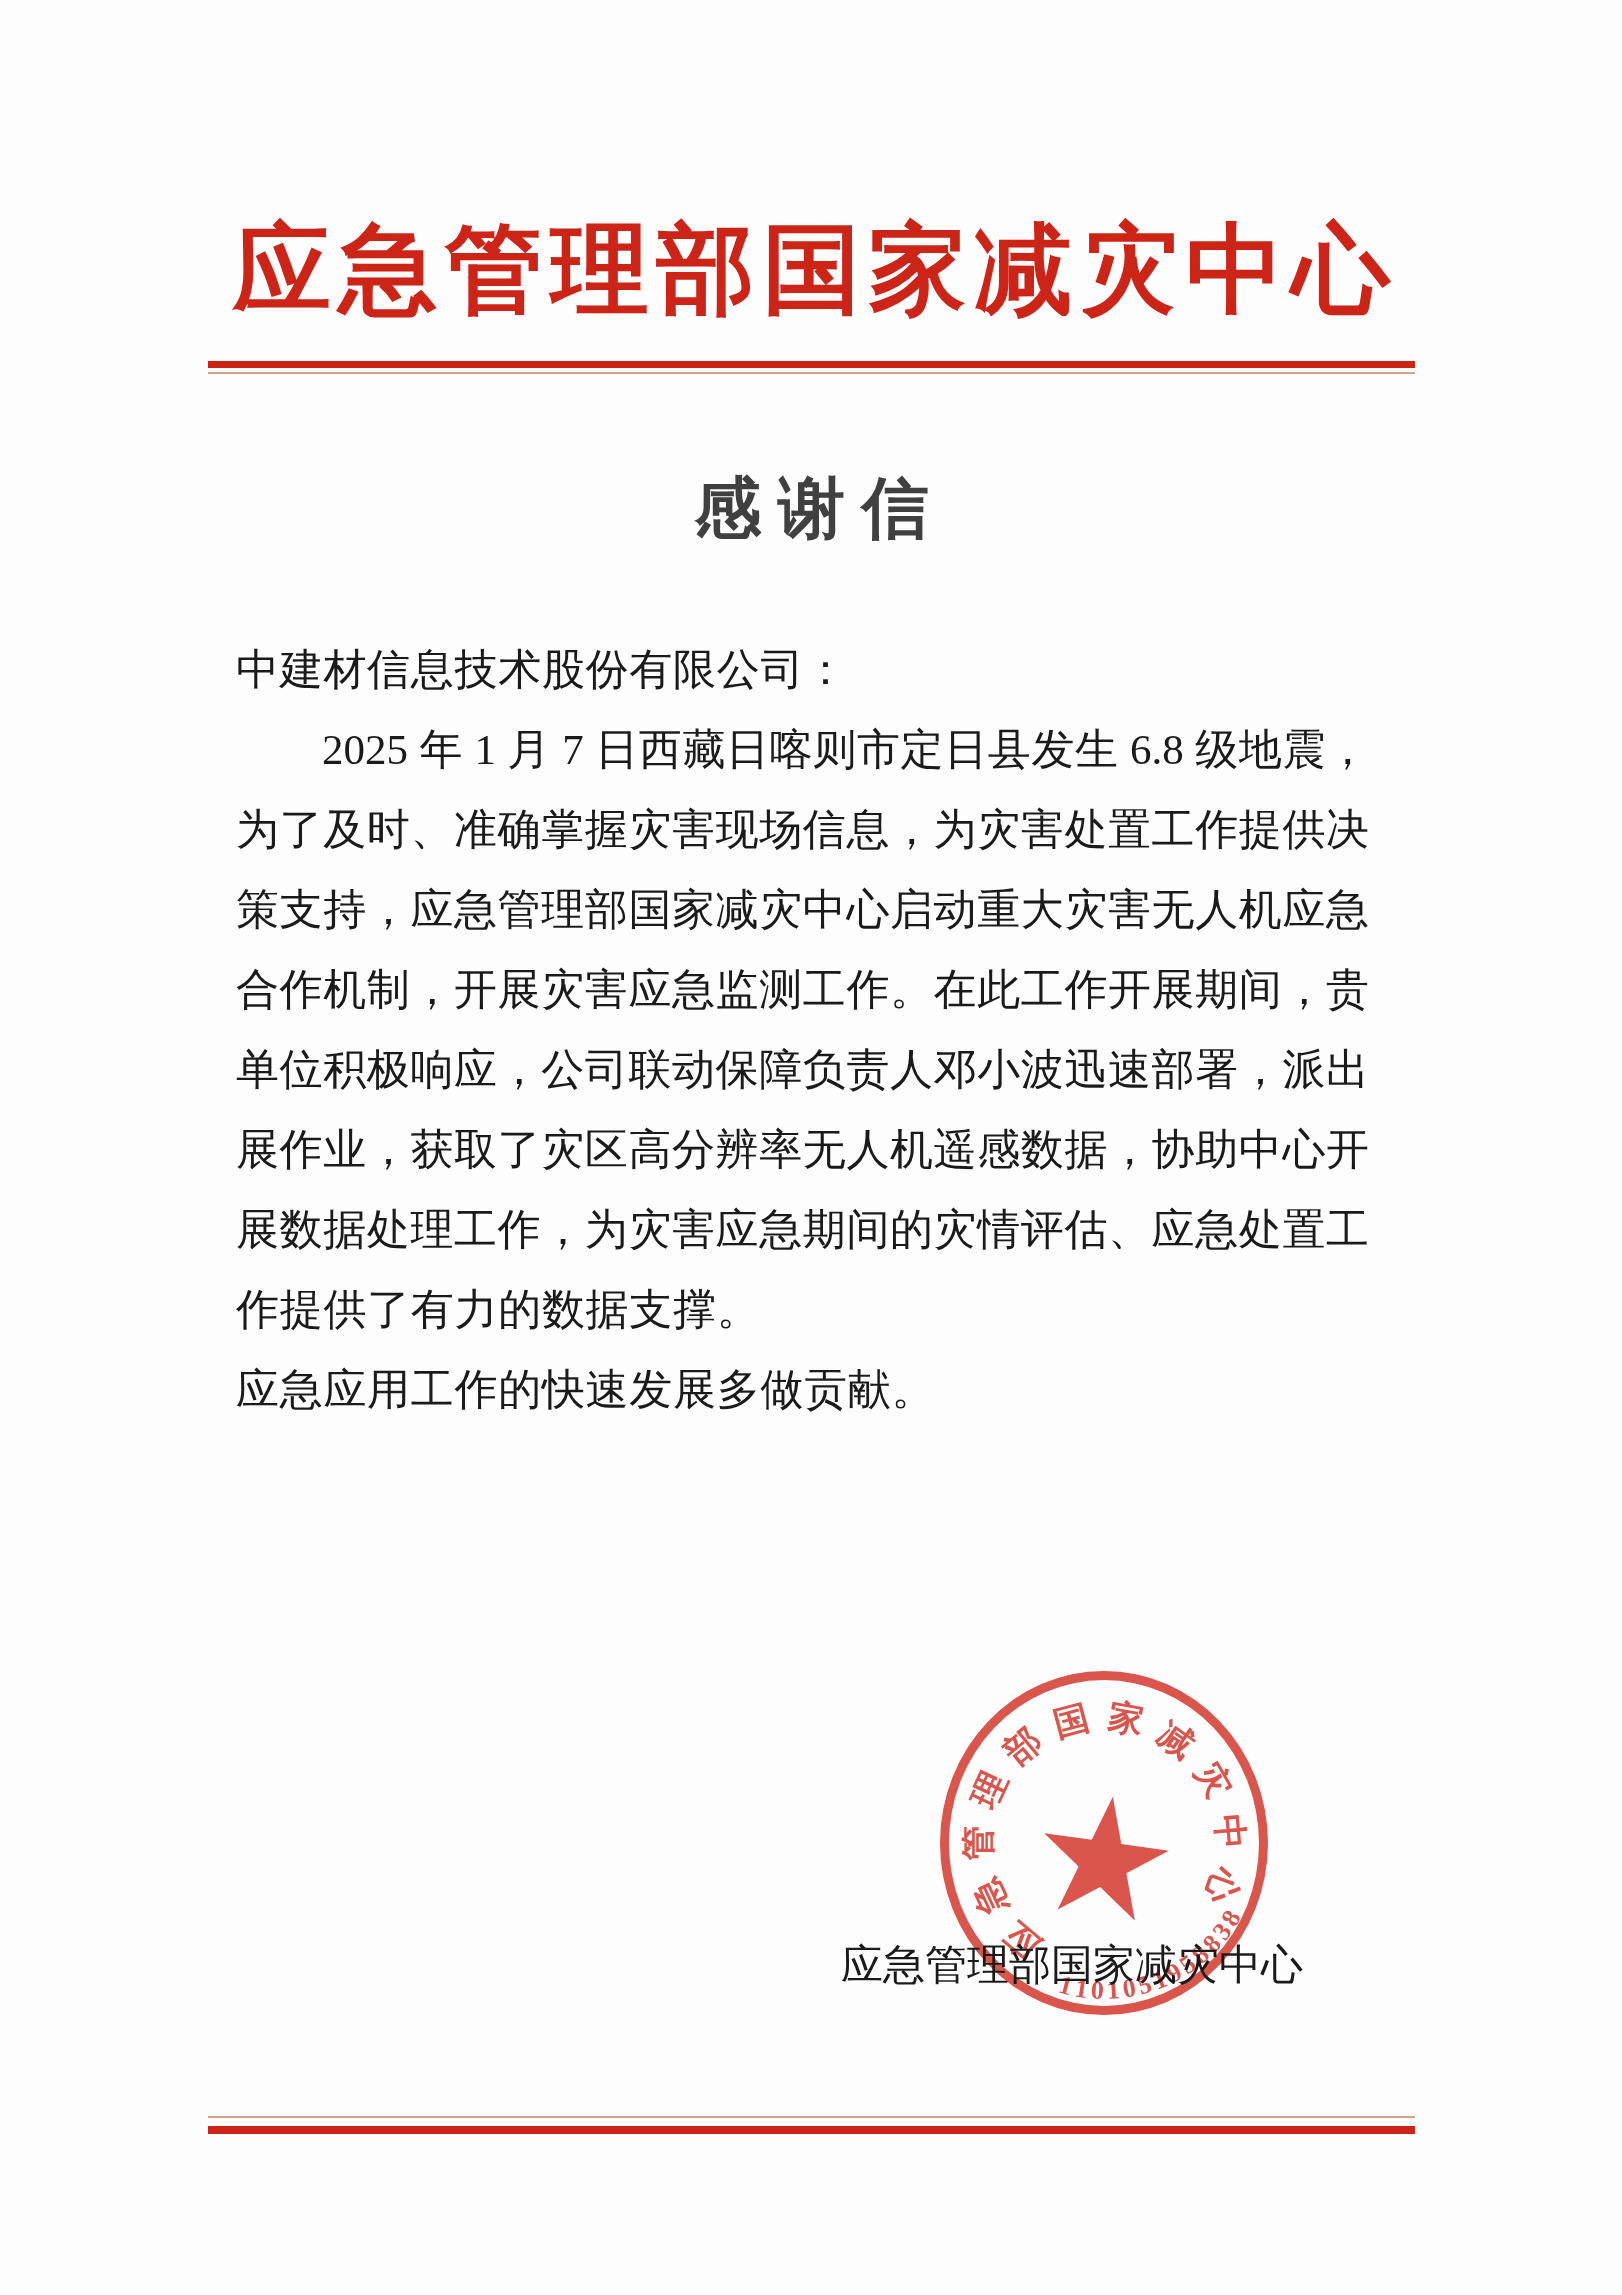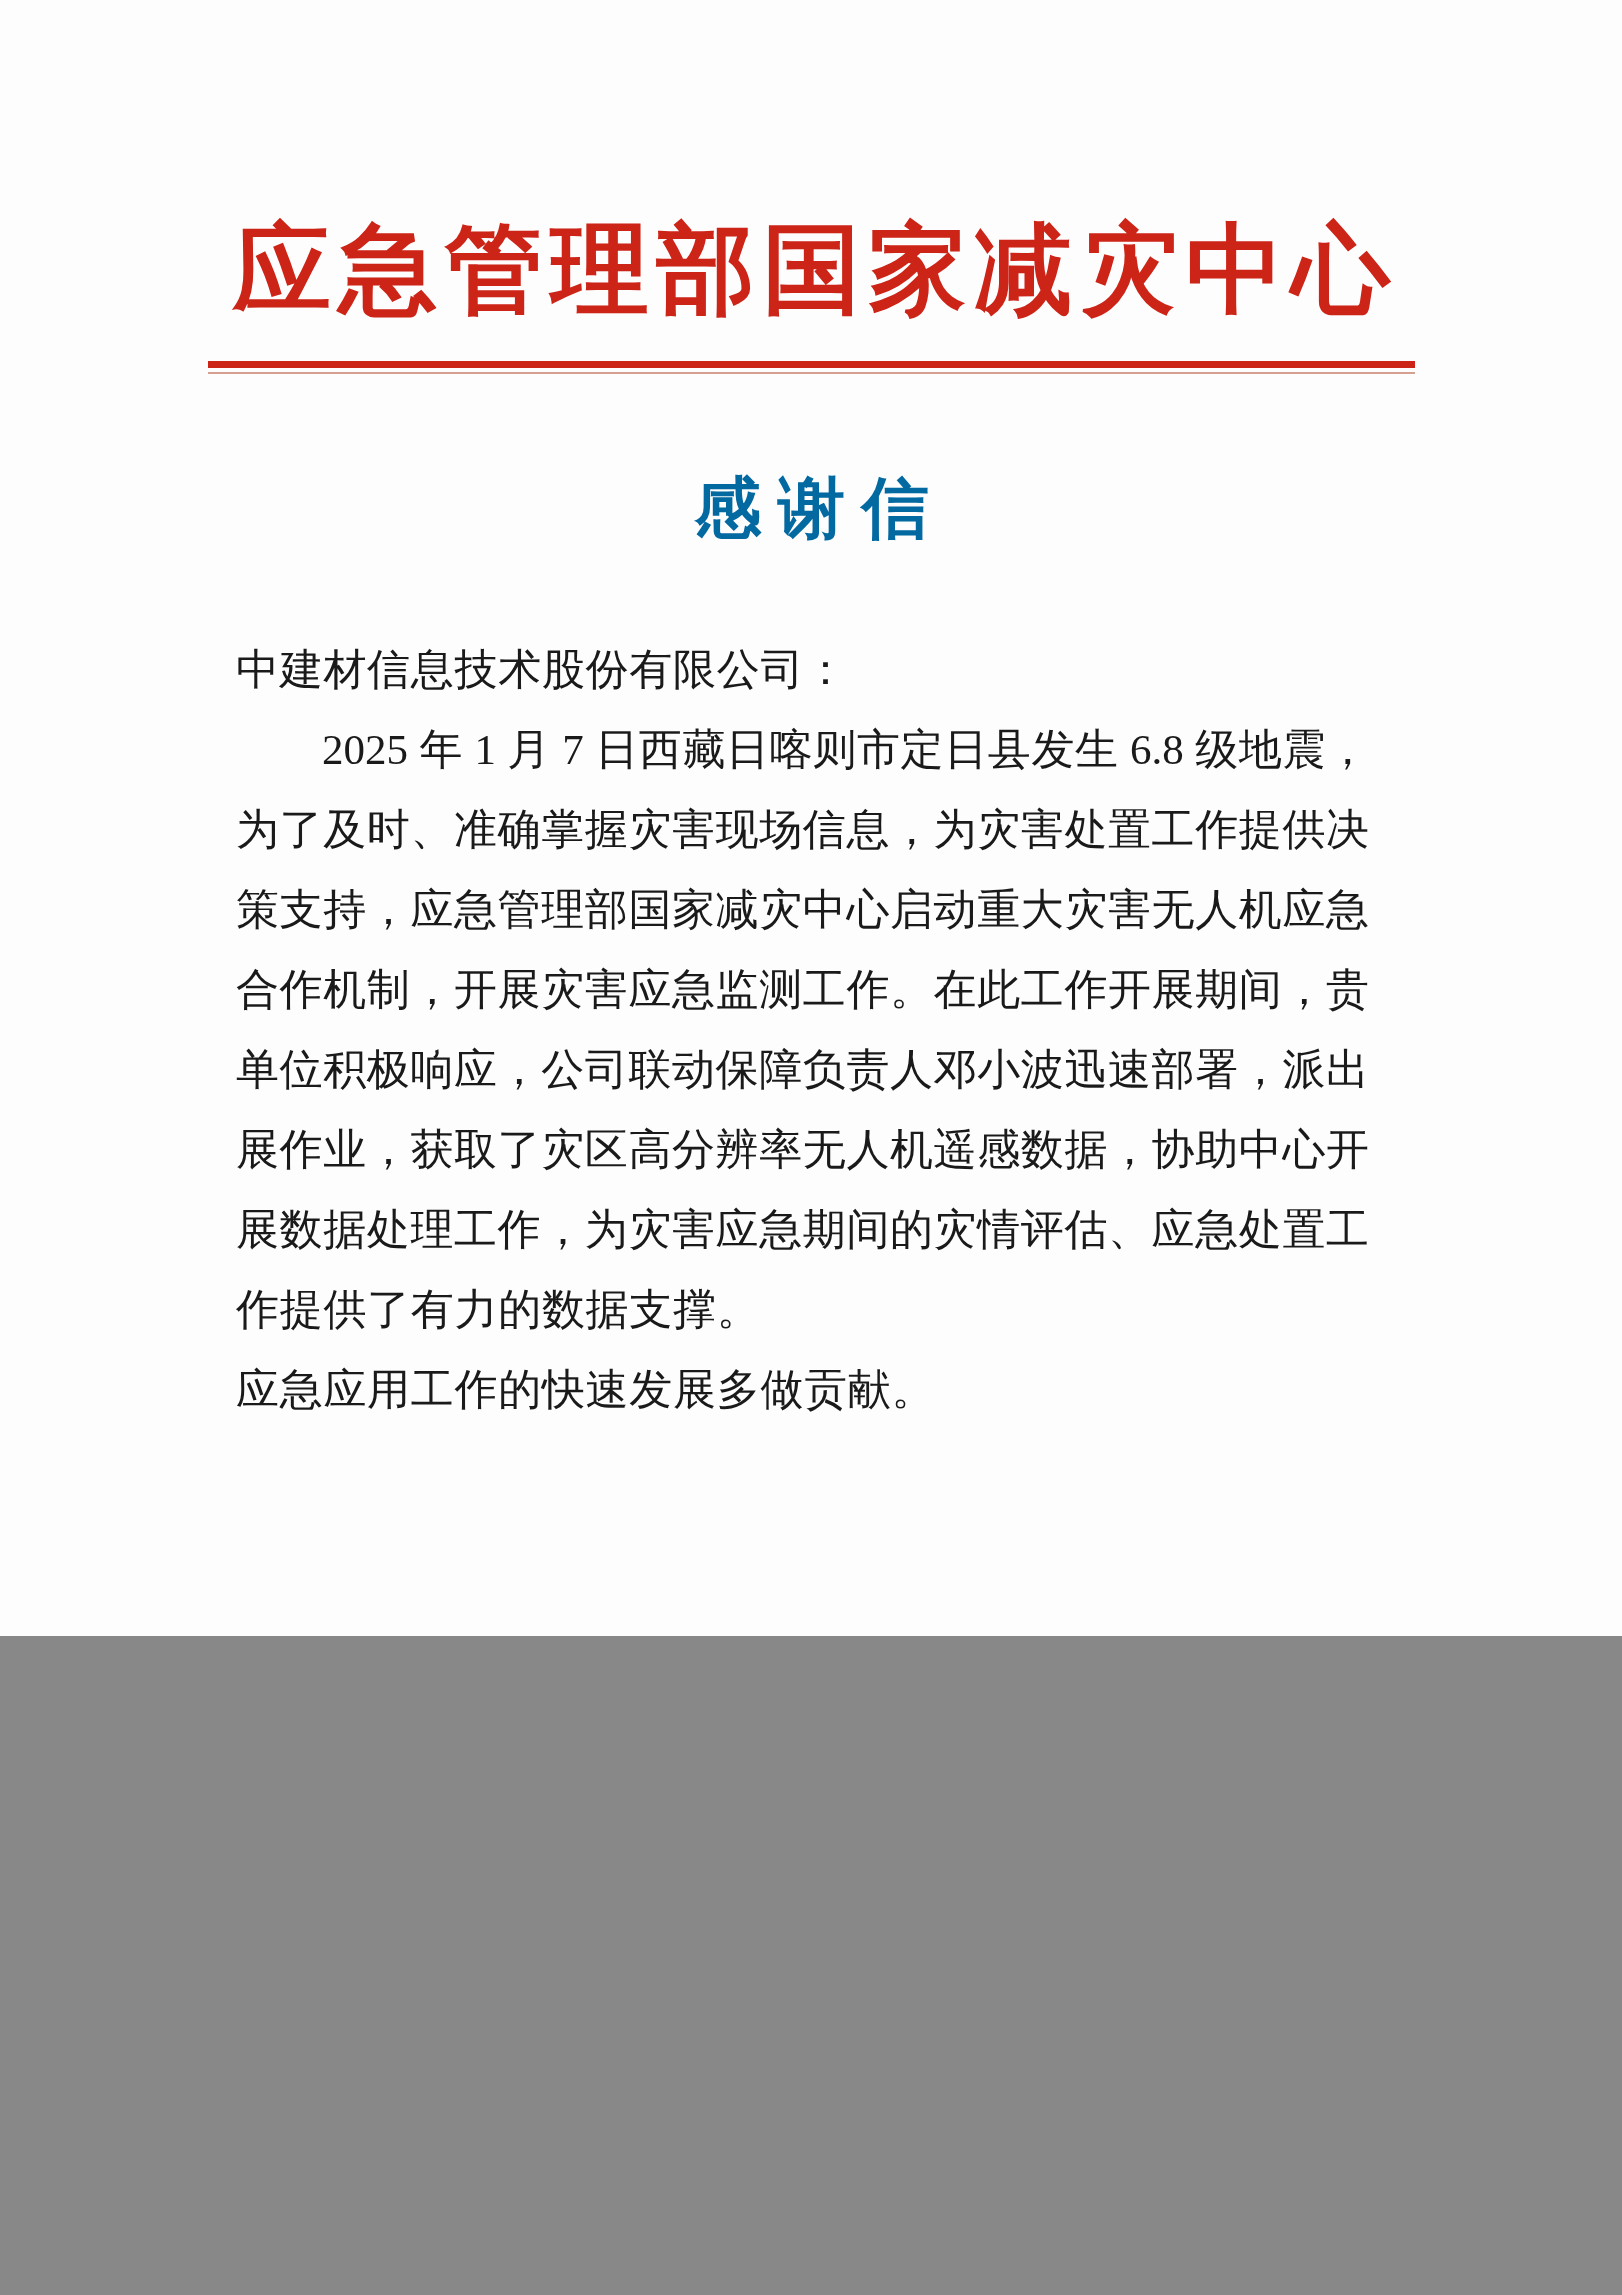--- a/index.html
+++ b/index.html
@@ -4,21 +4,21 @@
 <style>
   :root{
     --accent:#cd2418;
     --thin:#d6a090;
     --seal:#d9473d;
     --ink:#1a1a1a;
   }
   html,body{margin:0;padding:0;background:#888;}
   .page{
     position:relative;
-    width:1623px;height:1636px;
+    width:1623px;height:2295px;
     background:#fdfdfd;
     font-family:"Liberation Serif","DejaVu Serif",serif;
     overflow:hidden;
   }
   .letterhead{
     position:absolute;left:0;top:221px;width:1623px;
     text-align:center;
     font-size:98px;line-height:98px;font-weight:bold;
     color:var(--accent);
     letter-spacing:7.9px;
@@ -27,21 +27,21 @@
   }
   .rule{position:absolute;left:208px;width:1207px;}
   .rule-top-thick{top:361px;height:6.5px;background:var(--accent);}
   .rule-top-thin{top:372px;height:2px;background:var(--thin);}
   .rule-bottom-thin{top:2116px;height:2px;background:var(--thin);}
   .rule-bottom-thick{top:2126px;height:7.9px;background:var(--accent);}
   .doc-title{
     position:absolute;left:0;top:469px;width:1623px;
     text-align:center;
     font-size:67px;line-height:79px;font-weight:bold;
-    color:#0369a1;
+    color:#404040;
     white-space:pre;
   }
   .letter-body{
     position:absolute;left:236px;top:630px;width:1133px;
     font-size:43px;color:var(--ink);
   }
   .body-line{
     height:80px;line-height:80px;
     letter-spacing:0.7px;
     white-space:pre;

